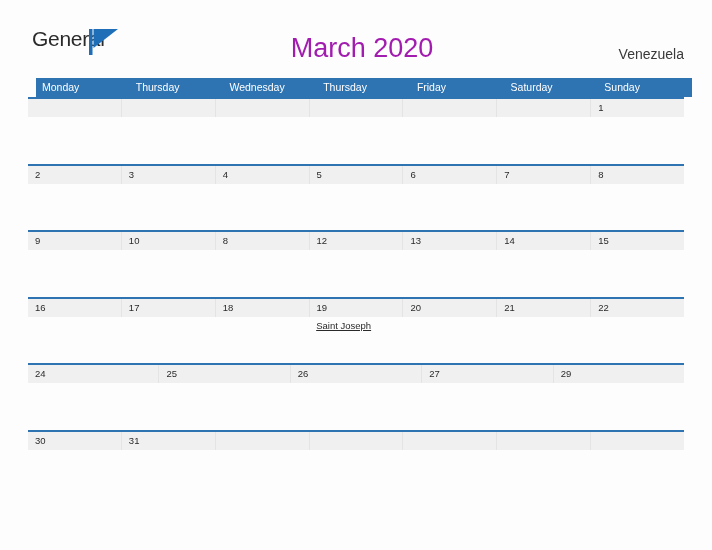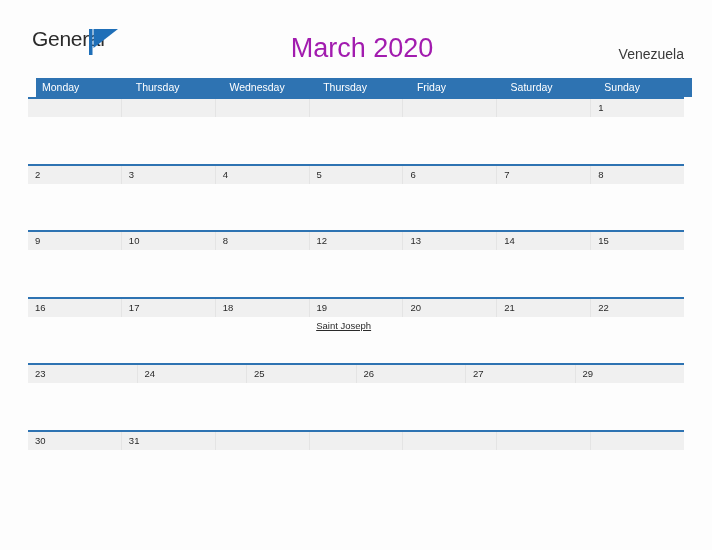--- a/index.html
+++ b/index.html
@@ -271,21 +271,20 @@
       <div class="event-cell"></div>
       <div class="event-cell">Saint Joseph</div>
       <div class="event-cell"></div>
       <div class="event-cell"></div>
       <div class="event-cell"></div>
     </div>
   </div>
 
   <div class="week-row">
     <div class="day-band">
-      <div class="band-cell">23</div>
       <div class="band-cell">24</div>
       <div class="band-cell">25</div>
       <div class="band-cell">26</div>
       <div class="band-cell">27</div>
       <div class="band-cell">29</div>
     </div>
     <div class="event-band">
       <div class="event-cell"></div>
       <div class="event-cell"></div>
       <div class="event-cell"></div>

